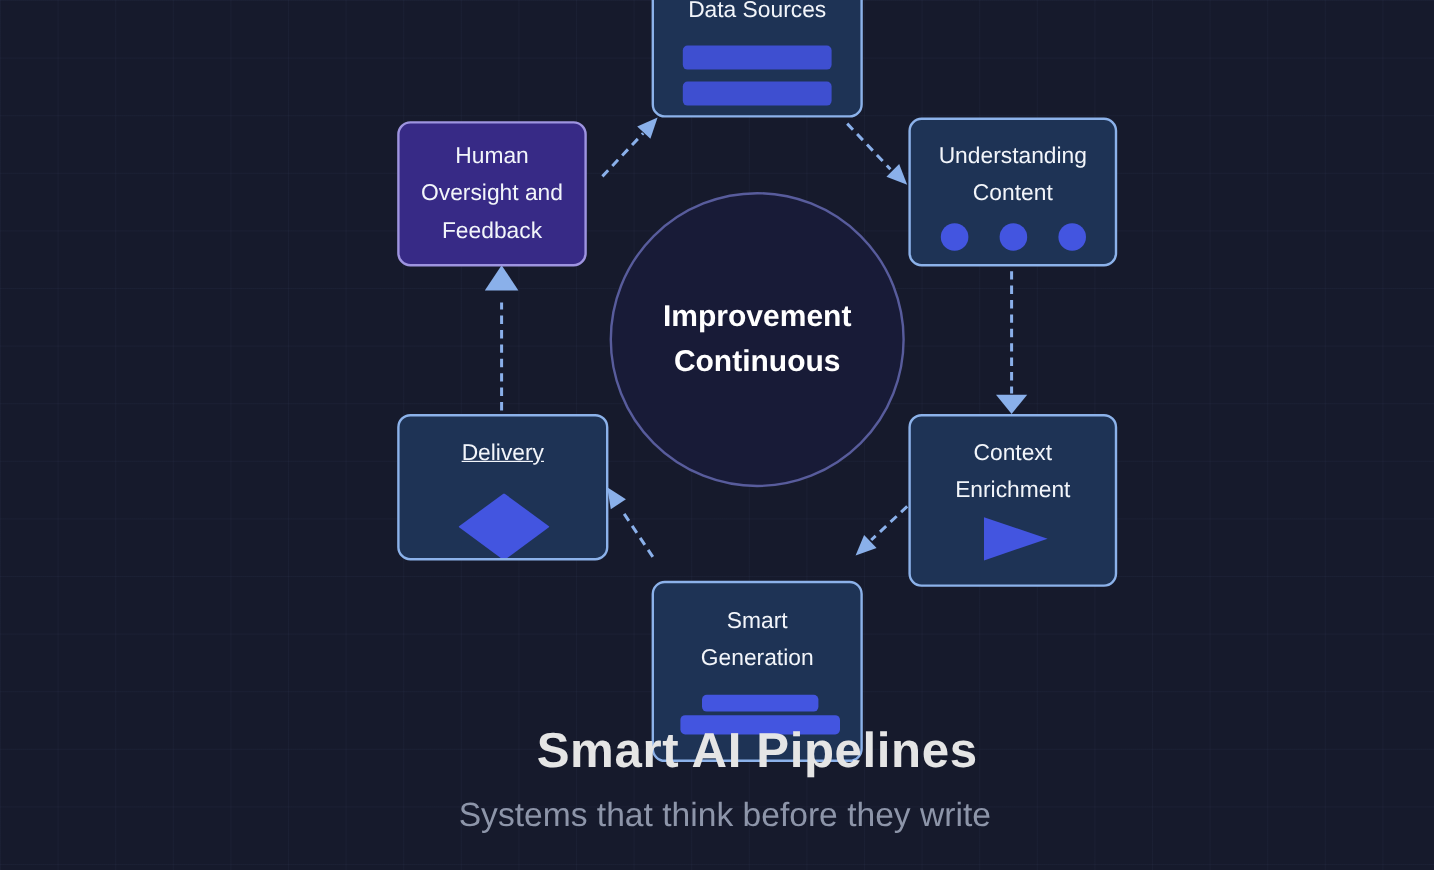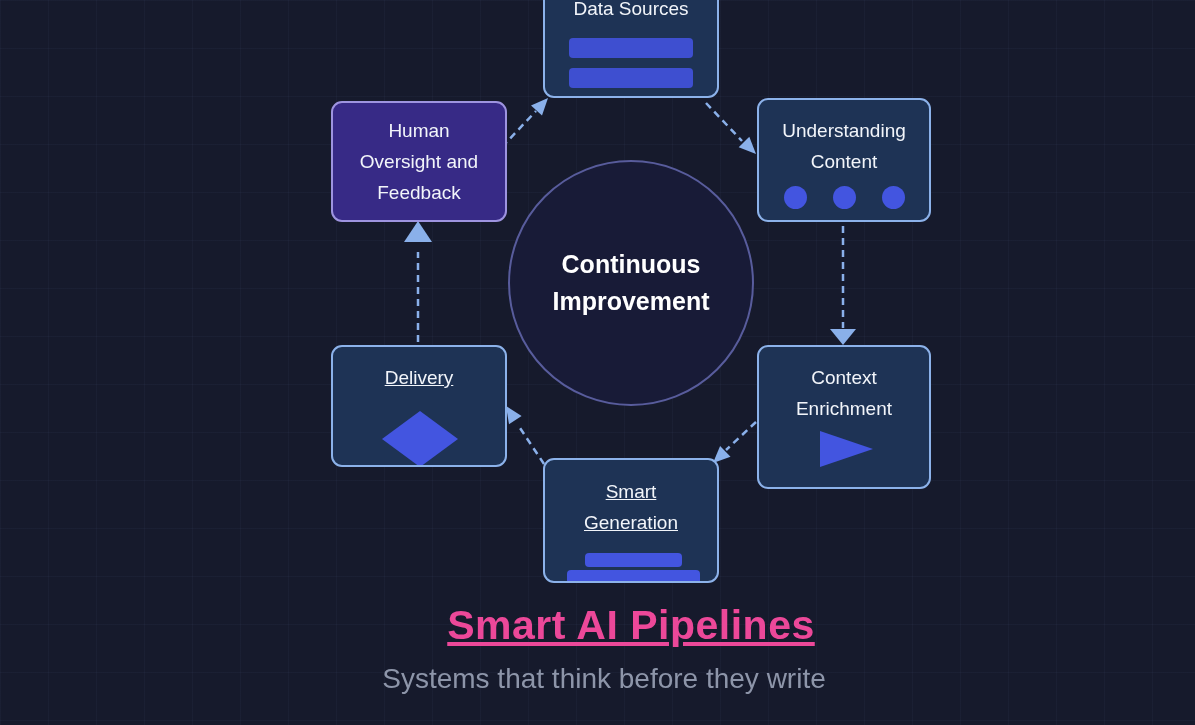--- a/index.html
+++ b/index.html
@@ -21,25 +21,25 @@
   .node {
     position:absolute; box-sizing:border-box;
     border:2px solid #8cb2ea; border-radius:11px;
     background:#1e3355; color:#f2f5fa;
     text-align:center; overflow:hidden;
   }
   .node-label { font-size:19px; line-height:31px; }
   .node-highlight { background:#372a86; border-color:#9e94e0; }
 
   .n-data-sources      { left:543px; top:-27px; width:176px; height:125px; padding-top:18px; }
-  .n-human-oversight   { left:331px; top:101px; width:176px; height:121px; padding-top:12px; }
+  .n-human-oversight   { left:331px; top:101px; width:158px; height:121px; padding-top:12px; }
   .n-content-underst   { left:757px; top:98px;  width:174px; height:124px; padding-top:15px; }
   .n-context-enrich    { left:757px; top:345px; width:174px; height:144px; padding-top:15px; }
   .n-delivery-systems  { left:331px; top:345px; width:176px; height:122px; padding-top:15px;text-decoration:underline; }
-  .n-smart-generation  { left:543px; top:458px; width:176px; height:125px; padding-top:16px;text-decoration:underline; }
+  .n-smart-generation  { left:543px; top:484px; width:176px; height:151px; padding-top:16px; }
 
   
   .db-icon { position:absolute; left:50%; transform:translateX(-50%); top:63px; width:124px; }
   .db-icon .bar { display:block; width:124px; height:20px; border-radius:4px; background:#3e4fd0; margin-bottom:10px; }
 
   .dots-icon { position:absolute; left:0; right:0; top:86px; display:flex; justify-content:center; gap:26px; }
   .dots-icon .dot { width:23px; height:23px; border-radius:50%; background:#4355e0; }
 
   .play-icon { position:absolute; left:61px; top:84px; width:0; height:0;
     border-left:53px solid #4355e0; border-top:18px solid transparent; border-bottom:18px solid transparent; }
@@ -53,21 +53,21 @@
 
   .center-circle {
     position:absolute; left:508px; top:160px; width:246px; height:246px; box-sizing:border-box;
     border:2px solid #585c9c; border-radius:50%; background:#181b37;
     display:flex; flex-direction:column; align-items:center; justify-content:center;
     color:#ffffff; font-size:25px; font-weight:bold; line-height:37px;
   }
 
   .main-title {
     position:absolute; top:602px; left:631px; transform:translateX(-50%);
-    color:#ec4899; font-size:41px; font-weight:bold; white-space:nowrap; letter-spacing:0.5px;text-decoration:underline;
+    color:#e5e5e5; font-size:41px; font-weight:bold; white-space:nowrap; letter-spacing:0.5px;
   }
   .main-subtitle {
     position:absolute; top:663px; left:604px; transform:translateX(-50%);
     color:#8d95a9; font-size:28px; white-space:nowrap;
   }
 </style>
 </head>
 <body>
 
 <div class="canvas">
@@ -85,22 +85,22 @@
       <polygon points="548,98 542,115.6 531,105.4"></polygon>
       <polygon points="756,154 738.7,147.3 749.3,136.7"></polygon>
       <polygon points="843,345 830,329 856,329"></polygon>
       <polygon points="713,463 730.5,456.7 720.1,445.9"></polygon>
       <polygon points="506,406 521.6,416.1 509,424.3"></polygon>
       <polygon points="418,221 404,242 432,242"></polygon>
     </g>
   </svg>
 
   <div class="center-circle">
+    <span>Improvement</span>
     <span>Continuous</span>
-    <span>Improvement</span>
   </div>
 
   <div class="node n-data-sources">
     <div class="node-label">Data Sources</div>
     <div class="db-icon">
       <span class="bar"></span>
       <span class="bar"></span>
     </div>
   </div>
 

